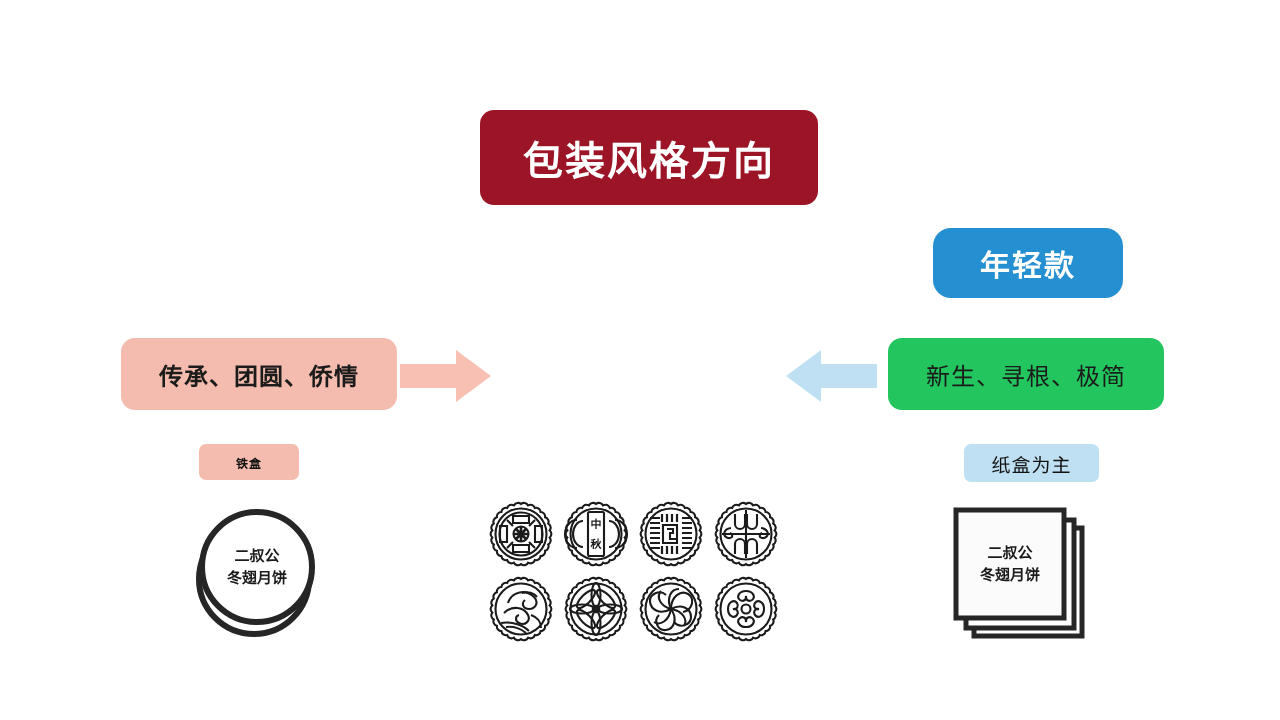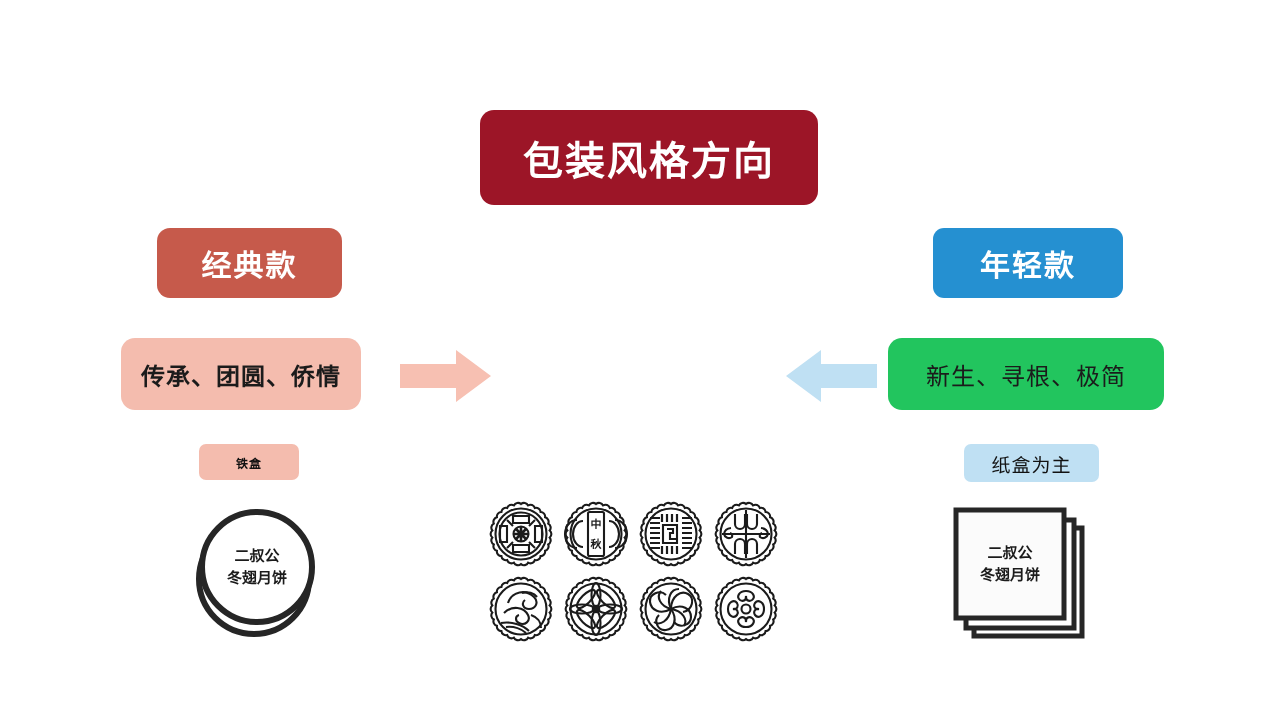--- a/index.html
+++ b/index.html
@@ -38,29 +38,29 @@
     left:157px;top:228px;width:185px;height:70px;
     background:#c65a4b;
     border-radius:13px;
     color:#ffffff;
     font-size:30px;
     letter-spacing:2px;
   }
   #young-header{
     left:933px;top:228px;width:190px;height:70px;
     background:#2590d1;
-    border-radius:11px;
+    border-radius:18px;
     color:#ffffff;
     font-size:30px;
     letter-spacing:2px;
   }
 
   
   #classic-keywords{
-    left:121px;top:338px;width:240px;height:72px;
+    left:121px;top:338px;width:276px;height:72px;
     background:#f4bcae;
     border-radius:14px;
     color:#1b1b1b;
     font-size:24px;
     font-weight:bold;
     letter-spacing:1px;
   }
   #young-keywords{
     left:888px;top:338px;width:276px;height:72px;
     background:#22c55e;
@@ -116,21 +116,20 @@
     fill:#1b1b1b;
   }
 </style>
 </head>
 <body>
 
 <div class="stage">
 
   <div class="pill" id="title-box">包装风格方向</div>
 
-  <div class="pill" id="classic-header">经典款</div>
 
   <div class="pill" id="young-header">年轻款</div>
 
   <div class="pill" id="classic-keywords">传承、团圆、侨情</div>
 
   <div class="pill" id="young-keywords">新生、寻根、极简</div>
 
   <div class="arrow" id="arrow-left-to-center">
     <svg width="92" height="56" viewBox="0 0 92 56" xmlns="http://www.w3.org/2000/svg">
       <polygon points="0,16 56,16 56,2 91,28 56,54 56,40 0,40" fill="#f7c0b2"></polygon>

